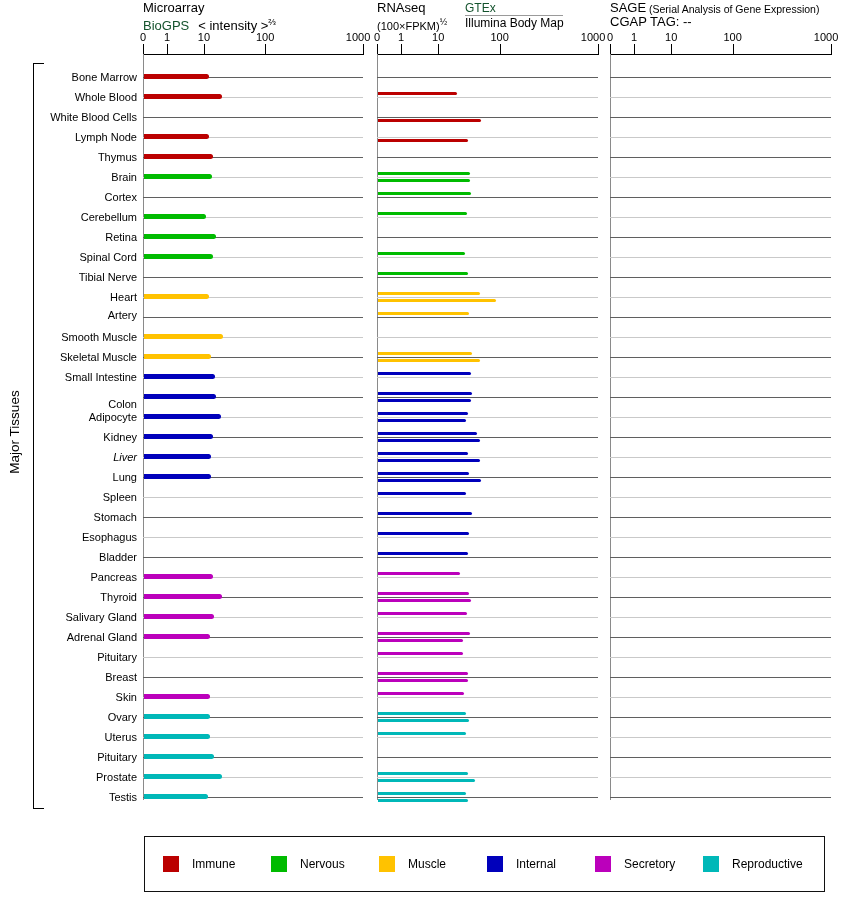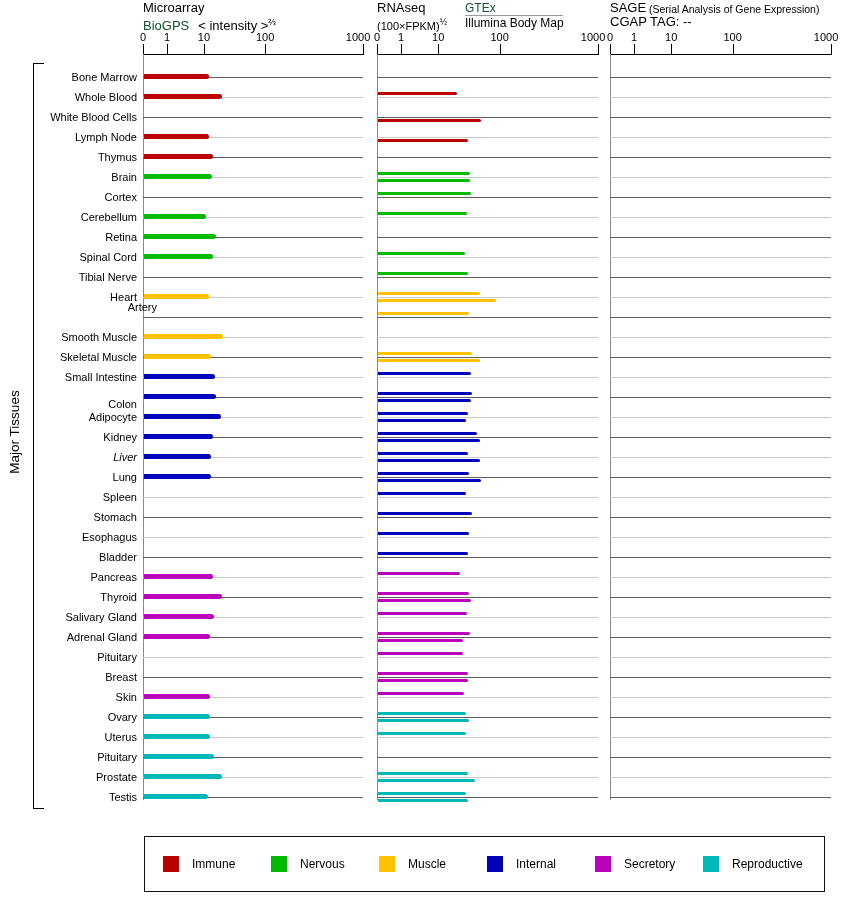--- a/index.html
+++ b/index.html
@@ -160,21 +160,21 @@
       <div class="rowline dark" style="left: 377px; top: 277px; width: 221px;"></div>
       <div class="rowline dark" style="left: 610px; top: 277px; width: 221px;"></div>
       <div class="bar thin" style="left: 378px; top: 272px; width: 89.5304px; background: rgb(0, 187, 0);"></div>
       <div class="tissue" style="top: 289px;">Heart</div>
       <div class="rowline light" style="left: 143px; top: 297px; width: 220px;"></div>
       <div class="rowline light" style="left: 377px; top: 297px; width: 221px;"></div>
       <div class="rowline light" style="left: 610px; top: 297px; width: 221px;"></div>
       <div class="bar thick" style="left: 144px; top: 294px; width: 64.7827px; background: rgb(255, 194, 0);"></div>
       <div class="bar thin" style="left: 378px; top: 292px; width: 101.792px; background: rgb(255, 194, 0);"></div>
       <div class="bar thin" style="left: 378px; top: 299px; width: 117.631px; background: rgb(255, 194, 0);"></div>
-      <div class="tissue" style="top: 299px; padding-left: 20px;">Artery</div>
+      <div class="tissue" style="top: 307px;">Artery</div>
       <div class="rowline dark" style="left: 143px; top: 317px; width: 220px;"></div>
       <div class="rowline dark" style="left: 377px; top: 317px; width: 221px;"></div>
       <div class="rowline dark" style="left: 610px; top: 317px; width: 221px;"></div>
       <div class="bar thin" style="left: 378px; top: 312px; width: 91.2524px; background: rgb(255, 194, 0);"></div>
       <div class="tissue" style="top: 329px;">Smooth Muscle</div>
       <div class="rowline light" style="left: 143px; top: 337px; width: 220px;"></div>
       <div class="rowline light" style="left: 377px; top: 337px; width: 221px;"></div>
       <div class="rowline light" style="left: 610px; top: 337px; width: 221px;"></div>
       <div class="bar thick" style="left: 144px; top: 334px; width: 79.0069px; background: rgb(255, 194, 0);"></div>
       <div class="tissue" style="top: 349px;">Skeletal Muscle</div>

